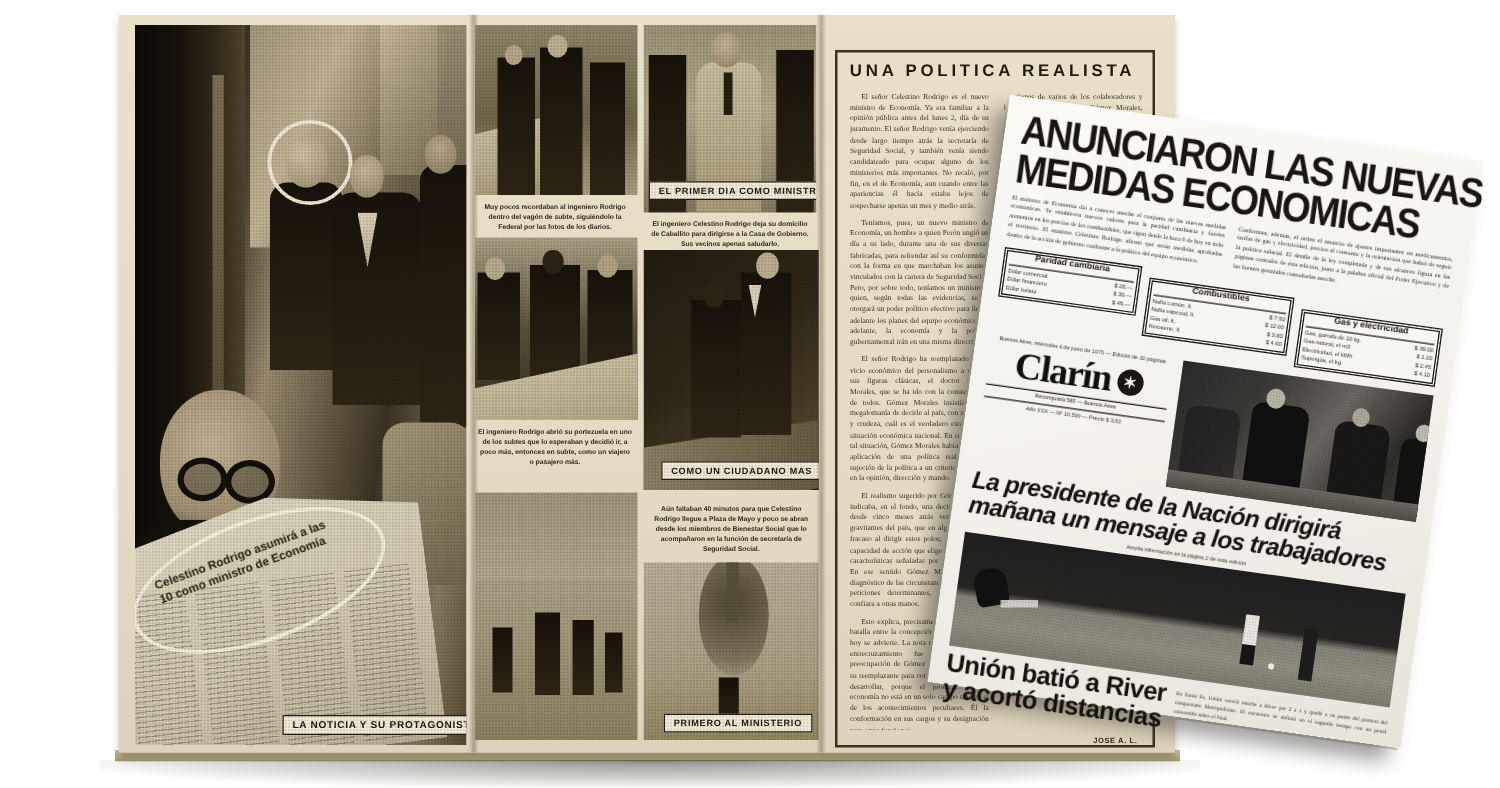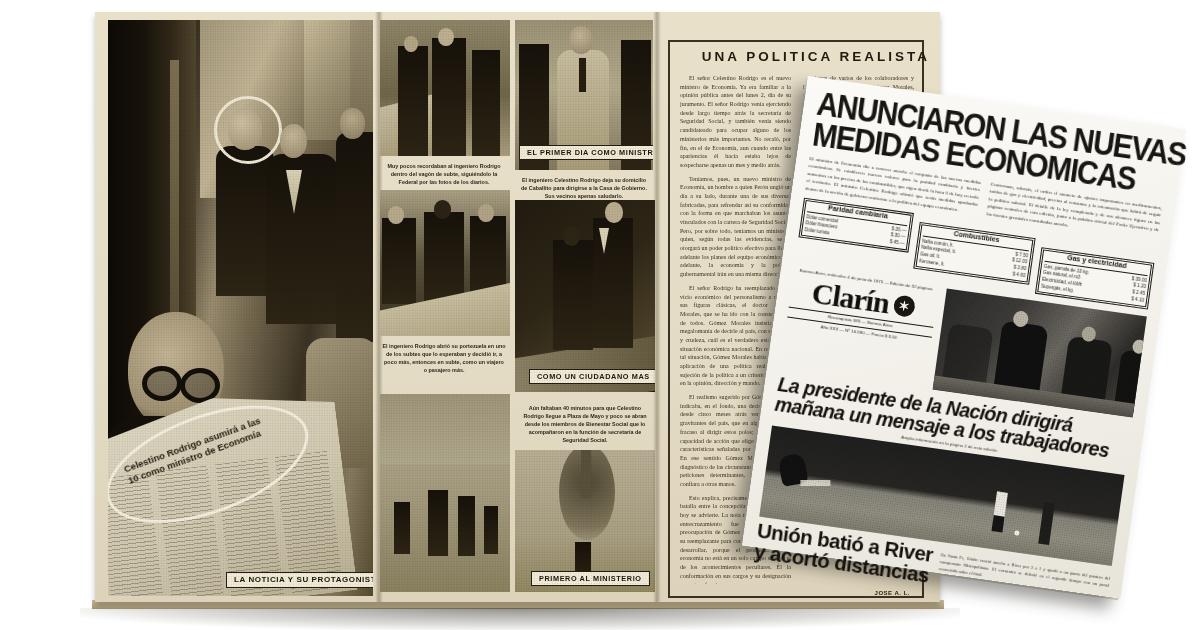--- a/index.html
+++ b/index.html
@@ -75,21 +75,21 @@
   .ph-a3{left:285px;top:382px;width:130px;height:198px;
       background:linear-gradient(180deg,#b4ab91 0%,#a1987c 55%,#89805f 100%);}
   .ph-b3{left:420px;top:438px;width:140px;height:142px;
       background:linear-gradient(180deg,#b6ad94 0%,#a89e82 60%,#90865f 100%);}
   .dark{background:linear-gradient(180deg,#16110a,#2c2414);}
   .lite{background:linear-gradient(180deg,#c6bc9e,#a79b78);}
 
   
   .artpage{position:absolute;left:563px;top:16px;width:272px;height:578px;}
   .artframe{position:absolute;inset:12px 6px 8px 10px;border:2px solid #3a3122;}
-  .art-title{position:absolute;left:0;right:0;top:22px;text-align:right;
+  .art-title{position:absolute;left:0;right:0;top:22px;text-align:center;
       font:bold 13.5px/1 "Liberation Sans",sans-serif;letter-spacing:3px;color:#231a0e;
       filter:blur(.2px);}
   .artcols{position:absolute;left:22px;right:16px;top:46px;bottom:22px;display:flex;gap:12px;}
   .artcol{flex:1;overflow:hidden;}
   .artcol p{font:6px/1.45 "Liberation Serif",serif;color:#39301f;text-align:justify;
       text-indent:9px;margin:0 0 5px;filter:blur(.32px);}
   .art-byline{position:absolute;right:20px;bottom:10px;font:bold 6px/1 "Liberation Sans",sans-serif;
       color:#2c2414;letter-spacing:.5px;filter:blur(.3px);}
 
   

